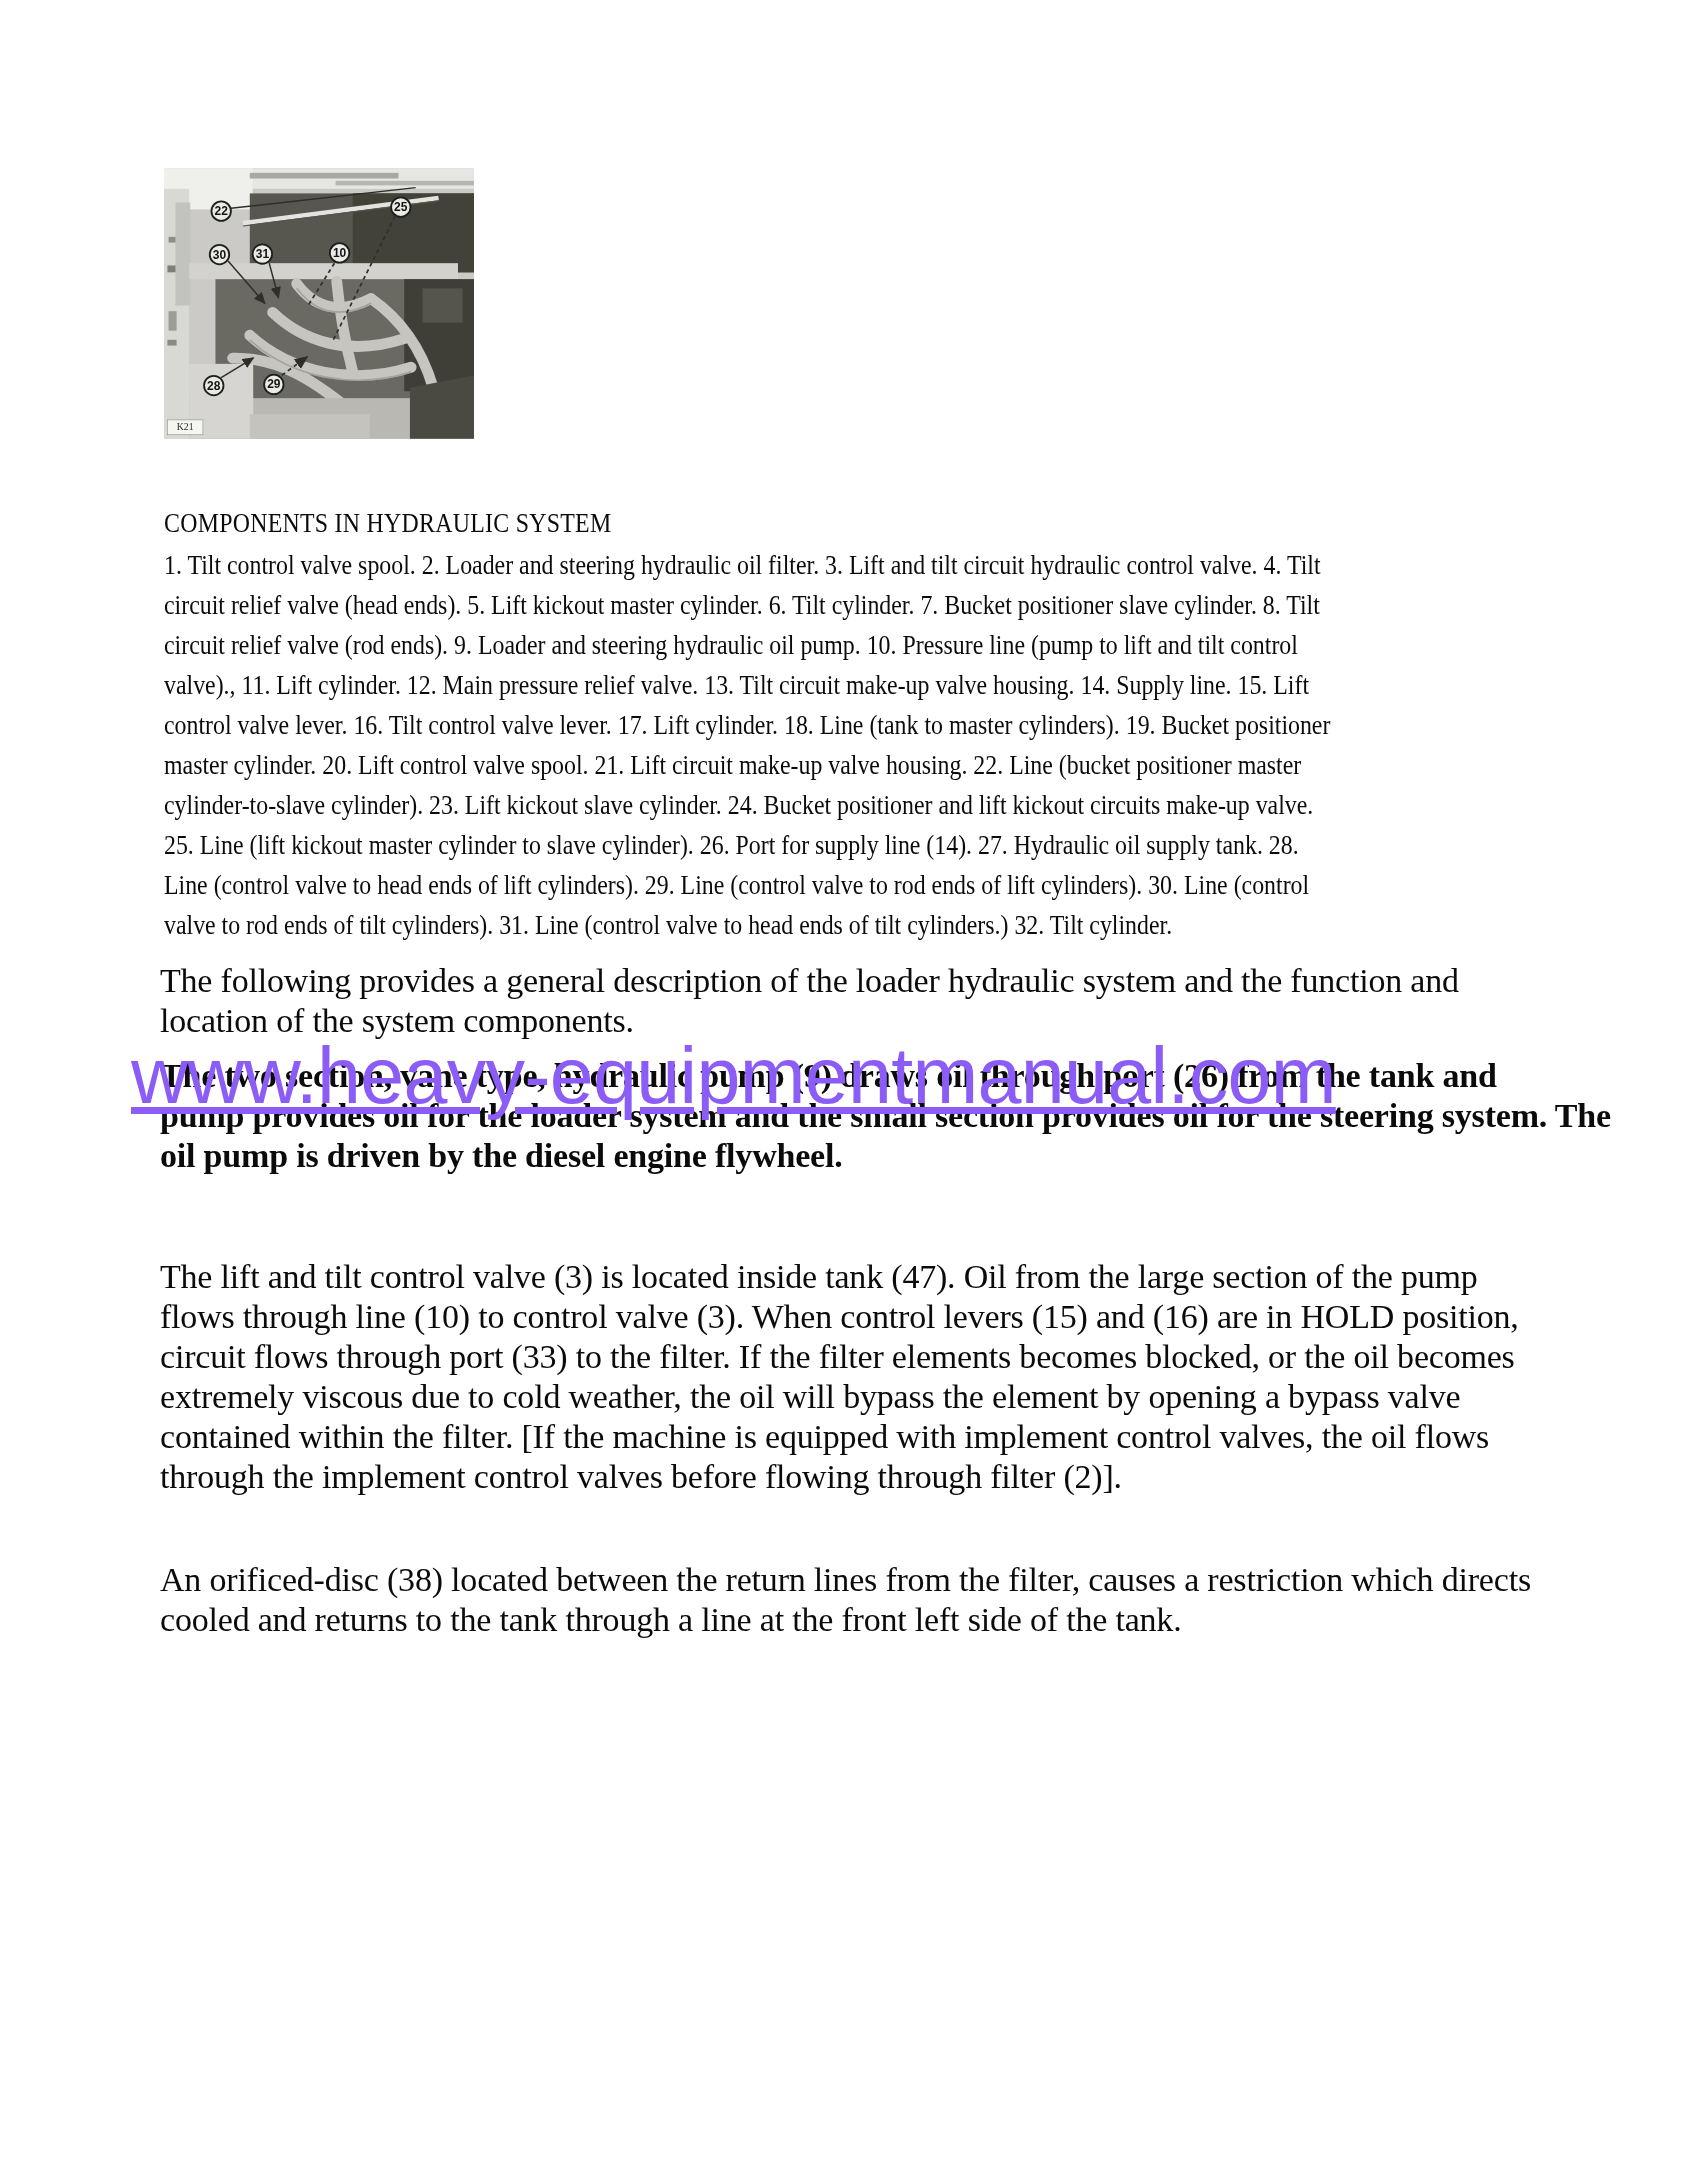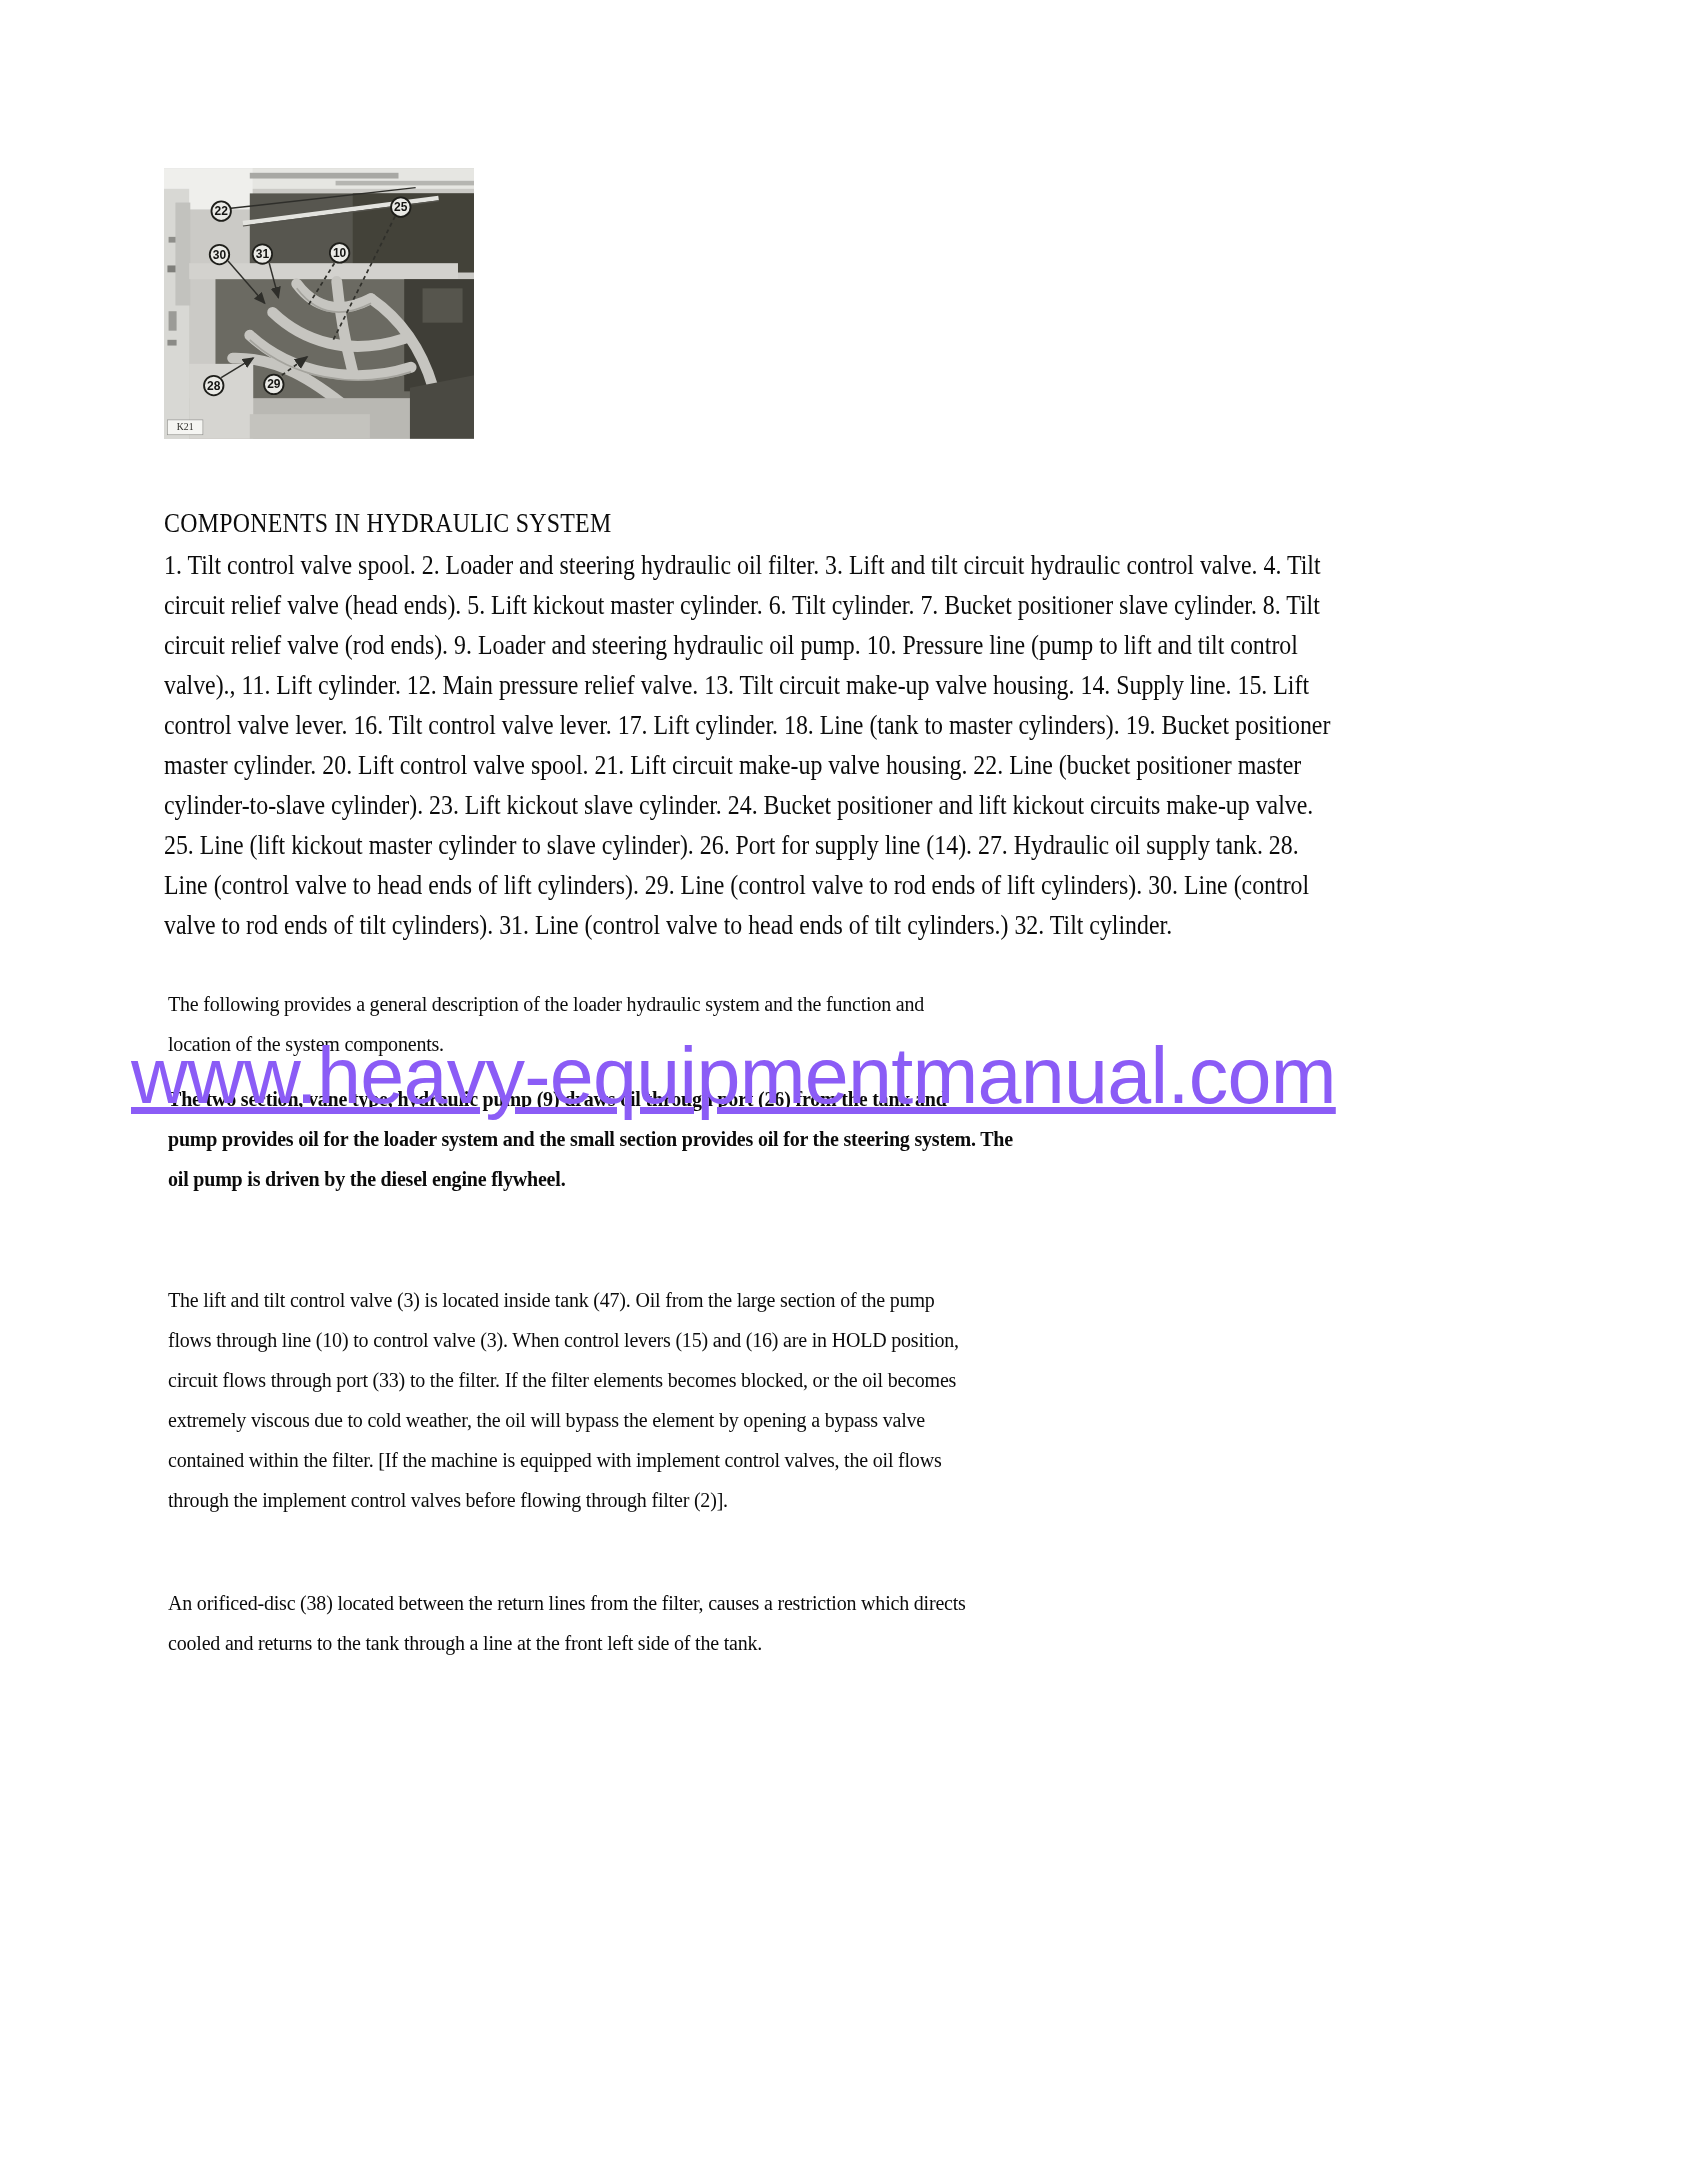--- a/index.html
+++ b/index.html
@@ -23,21 +23,21 @@
   
   #heading{
     left:164px;top:505px;font-size:26.5px;line-height:37px;white-space:nowrap;
     transform:scaleX(.9);transform-origin:0 0;letter-spacing:0.3px;
   }
   #component-list{
     left:164px;top:545px;font-size:26.5px;line-height:40px;
     transform:scaleX(.9);transform-origin:0 0;
   }
   .cl-line{white-space:nowrap;}
-  .para{left:168px;font-size:20px;line-height:40px;letter-spacing:-0.2px;margin-top:23px;}
+  .para{left:160px;font-size:34px;line-height:40px;letter-spacing:-0.2px;}
   .para .pl{white-space:nowrap;}
   #p1{top:961px;}
   #p2{top:1056px;font-weight:bold;}
   #p3{top:1257px;}
   #p4{top:1560px;}
 
   
   #watermark{
     left:131px;top:1036px;z-index:5;
     font-family:"Liberation Sans", sans-serif;font-size:79px;line-height:79px;

